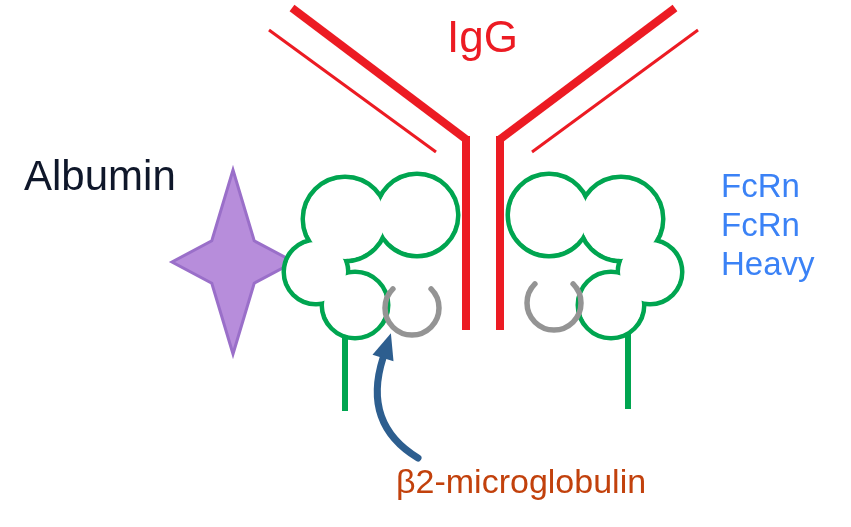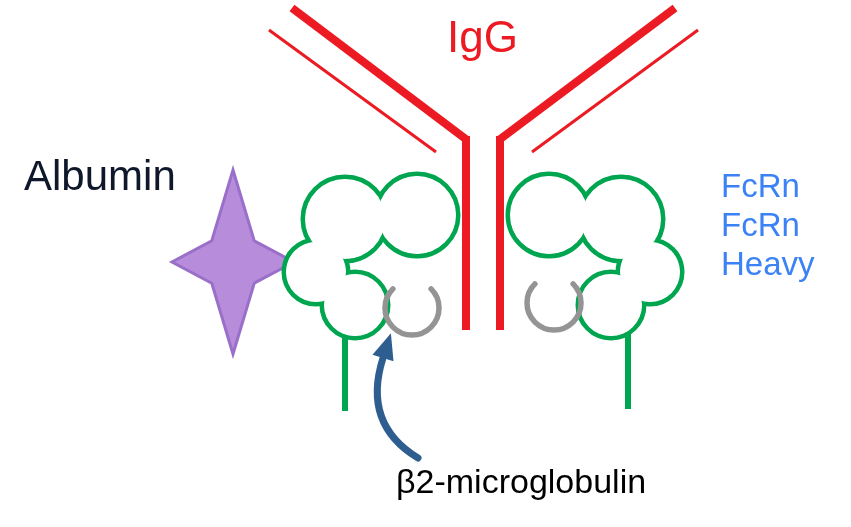--- a/index.html
+++ b/index.html
@@ -75,15 +75,15 @@
   <div class="label label-igg" style="color: rgb(236, 27, 35);">IgG</div>
 
   <div class="label label-albumin" style="color: #0f172a;">Albumin</div>
 
   <div class="label label-fcrn" style="color: #3b82f6; margin-left: 10px;">
     <div>FcRn</div>
     <div>FcRn</div>
     <div>Heavy</div>
   </div>
 
-  <div class="label label-b2m" style="color: #000000;">β2-microglobulin</div>
+  <div class="label label-b2m" style="color: #c2410c;">β2-microglobulin</div>
 
 </div>
 
 </body></html>

